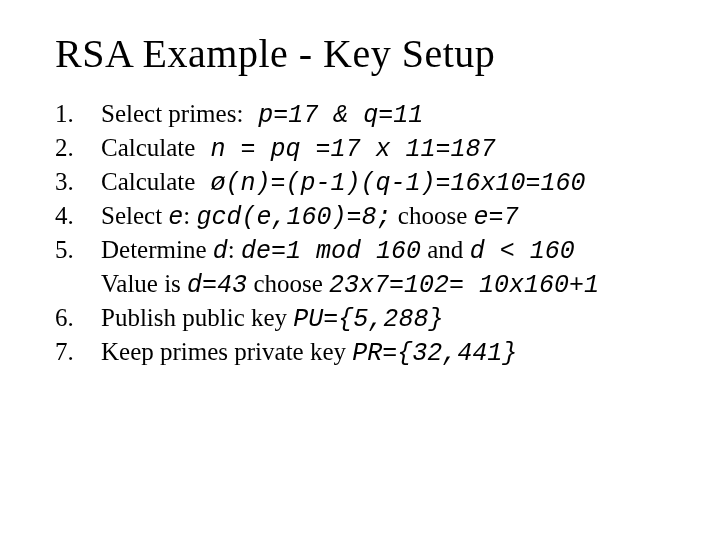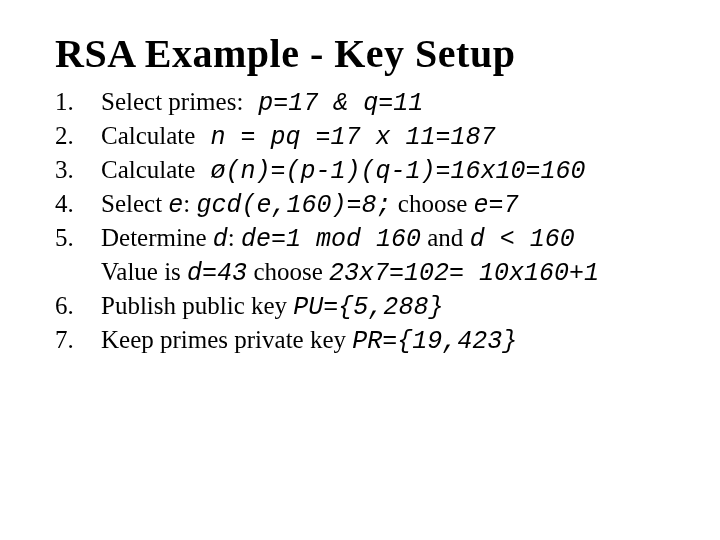--- a/index.html
+++ b/index.html
@@ -11,24 +11,24 @@
     font-family: "Comic Sans MS", "Comic Sans", cursive;
     color: #000;
   }
   .slide {
     box-sizing: border-box;
     padding: 32px 40px 0 55px;
     width: 720px;
     height: 540px;
   }
   .title {
-    font-weight: bold;
+    font-weight: normal;
     font-size: 40px;
     line-height: 1.1;
-    margin: 0 0 10px 0;
+    margin: 0 0 22px 0;
     letter-spacing: 0.5px;
     white-space: nowrap;
   }
   ol {
     margin: 0;
     padding-left: 0;
     list-style: none;
     counter-reset: item;
   }
   li {
@@ -82,17 +82,17 @@
     <li>
       <span class="plain">Determine </span><span class="mono">d</span><span class="plain">: </span><span class="mono">de=1 mod 160</span><span class="plain"> and </span><span class="mono">d &lt; 160</span><br>
       <span class="plain">Value is </span><span class="mono">d=43</span><span class="plain"> choose </span><span class="mono">23x7=102= 10x160+1</span>
     </li>
 
     <li>
       <span class="plain">Publish public key </span><span class="mono">PU={5,288}</span>
     </li>
 
     <li>
-      <span class="plain">Keep primes private key </span><span class="mono">PR={19,423}</span>
+      <span class="plain">Keep primes private key </span><span class="mono">PR={32,441}</span>
     </li>
 
   </ol>
 </div>
 
 </body></html>

